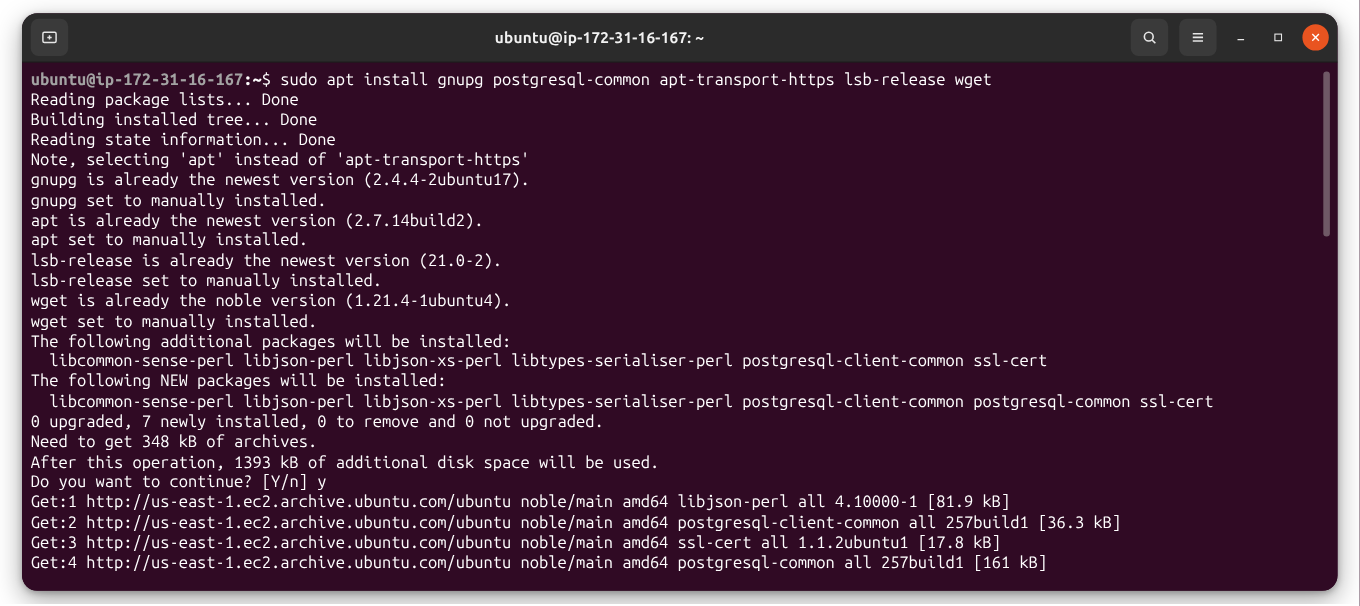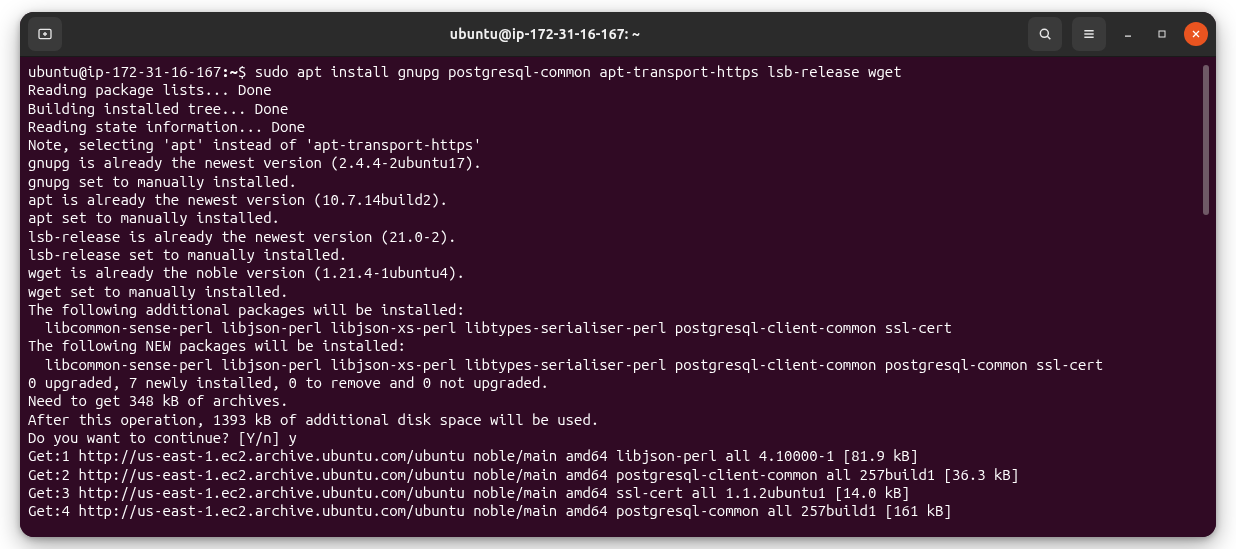--- a/index.html
+++ b/index.html
@@ -98,21 +98,21 @@
   }
   .scrollbar-thumb {
     position: absolute;
     top: 2px;
     left: 3px;
     width: 6px;
     height: 150px;
     background: #6f5966;
     border-radius: 3px;
   }
-  .prompt-green { color: #ffffff; font-weight: normal; }
+  .prompt-green { color: #a3a3a3; font-weight: bold; }
   .prompt-path { color: #ffffff; font-weight: bold; }
 </style>
 </head>
 <body>
 
 <div class="window">
   <div class="titlebar">
     <div class="titlebar-left">
       <div class="icon-btn">
         <svg viewBox="0 0 24 24" fill="none" stroke="currentColor" stroke-width="2">
@@ -157,35 +157,35 @@
   </div>
 
   <div class="terminal">
     <div class="term-inner"><span class="prompt-green">ubuntu@ip-172-31-16-167</span><span class="prompt-path">:</span><span class="prompt-path">~</span><span>$</span> <span>sudo apt install gnupg postgresql-common apt-transport-https lsb-release wget</span>
 <span>Reading package lists... Done</span>
 <span>Building installed tree... Done</span>
 <span>Reading state information... Done</span>
 <span>Note, selecting 'apt' instead of 'apt-transport-https'</span>
 <span>gnupg is already the newest version (2.4.4-2ubuntu17).</span>
 <span>gnupg set to manually installed.</span>
-<span>apt is already the newest version (10.7.14build2).</span>
+<span>apt is already the newest version (2.7.14build2).</span>
 <span>apt set to manually installed.</span>
 <span>lsb-release is already the newest version (21.0-2).</span>
 <span>lsb-release set to manually installed.</span>
 <span>wget is already the noble version (1.21.4-1ubuntu4).</span>
 <span>wget set to manually installed.</span>
 <span>The following additional packages will be installed:</span>
 <span>  libcommon-sense-perl libjson-perl libjson-xs-perl libtypes-serialiser-perl postgresql-client-common ssl-cert</span>
 <span>The following NEW packages will be installed:</span>
 <span>  libcommon-sense-perl libjson-perl libjson-xs-perl libtypes-serialiser-perl postgresql-client-common postgresql-common ssl-cert</span>
 <span>0 upgraded, 7 newly installed, 0 to remove and 0 not upgraded.</span>
 <span>Need to get 348 kB of archives.</span>
 <span>After this operation, 1393 kB of additional disk space will be used.</span>
 <span>Do you want to continue? [Y/n] y</span>
 <span>Get:1 http://us-east-1.ec2.archive.ubuntu.com/ubuntu noble/main amd64 libjson-perl all 4.10000-1 [81.9 kB]</span>
 <span>Get:2 http://us-east-1.ec2.archive.ubuntu.com/ubuntu noble/main amd64 postgresql-client-common all 257build1 [36.3 kB]</span>
-<span>Get:3 http://us-east-1.ec2.archive.ubuntu.com/ubuntu noble/main amd64 ssl-cert all 1.1.2ubuntu1 [14.0 kB]</span>
+<span>Get:3 http://us-east-1.ec2.archive.ubuntu.com/ubuntu noble/main amd64 ssl-cert all 1.1.2ubuntu1 [17.8 kB]</span>
 <span>Get:4 http://us-east-1.ec2.archive.ubuntu.com/ubuntu noble/main amd64 postgresql-common all 257build1 [161 kB]</span></div>
     <div class="scrollbar">
       <div class="scrollbar-thumb"></div>
     </div>
   </div>
 </div>
 
 </body></html>

